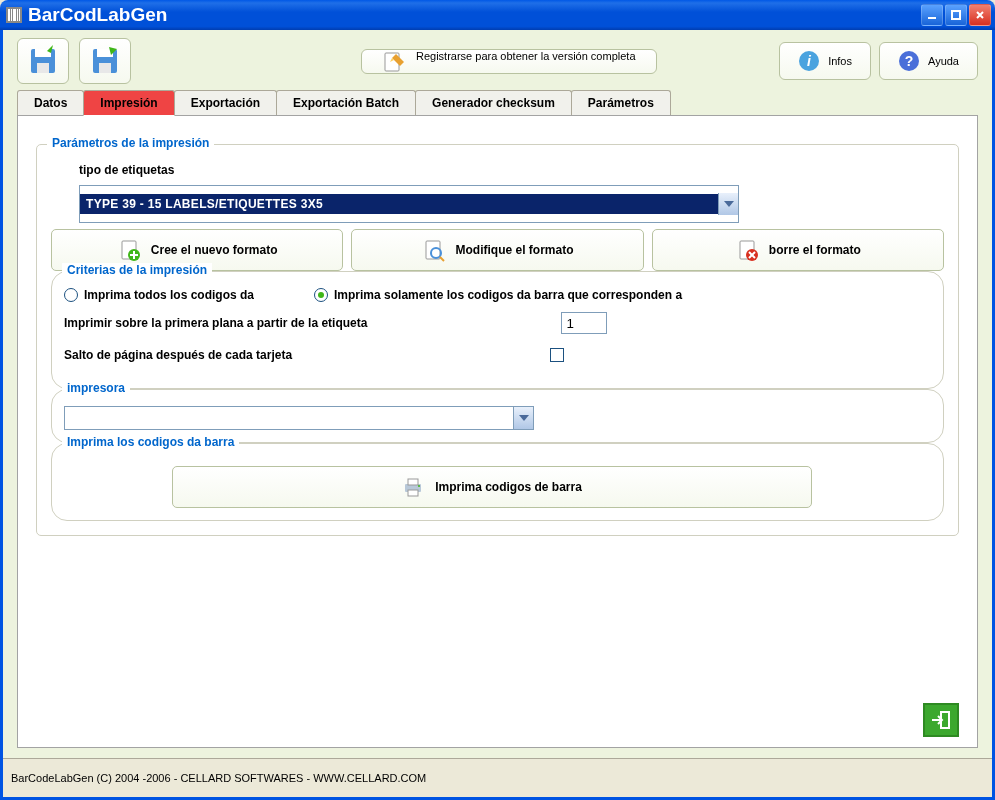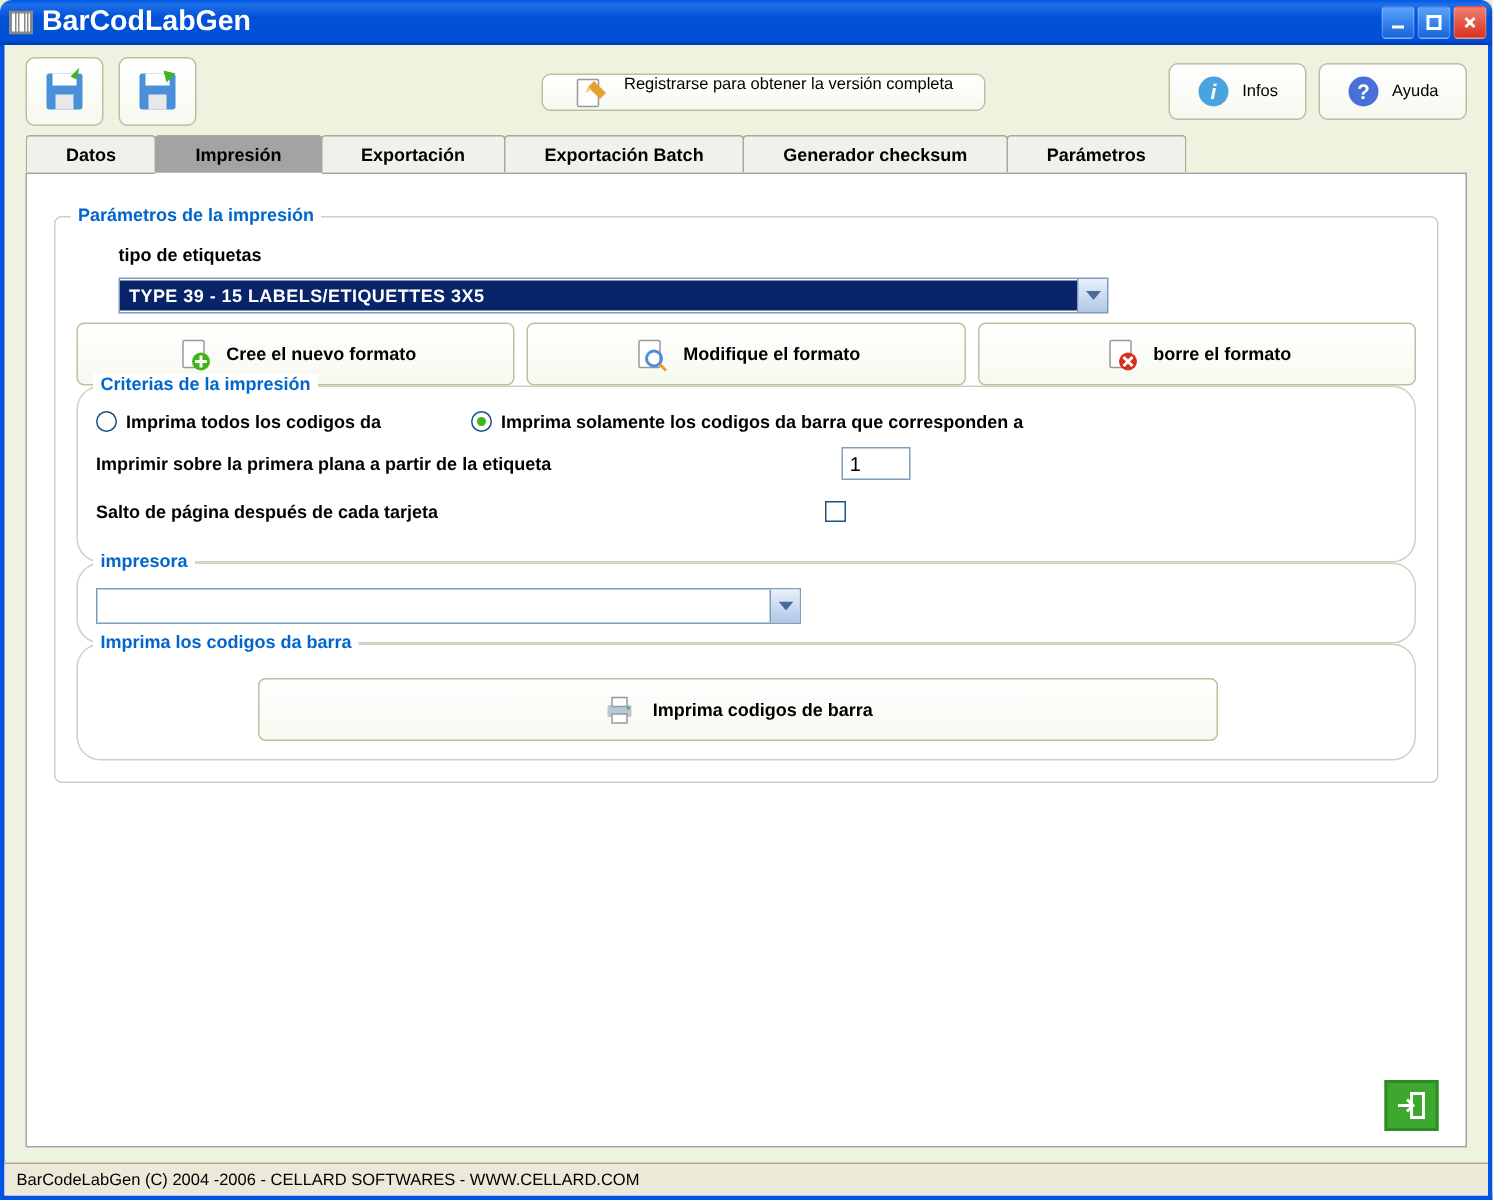--- a/index.html
+++ b/index.html
@@ -20,33 +20,33 @@
 
 
 .toolbar { display: flex; align-items: center; padding: 8px 14px; gap: 10px; }
 .tb-btn { width: 52px; height: 46px; background: linear-gradient(to bottom, #fff, #f6f9ef); border: 1px solid #b8c2a0; border-radius: 6px; display: flex; align-items: center; justify-content: center; cursor: pointer; }
 .center-btn { margin-left: 220px; height: 25px; padding: 0 20px; background: linear-gradient(to bottom, #fff, #f6f9ef); border: 1px solid #b8c2a0; border-radius: 6px; display: flex; align-items: flex-start; gap: 10px; cursor: pointer; }
 .right-btns { margin-left: auto; display: flex; gap: 8px; }
 .right-btn { height: 38px; padding: 0 18px; background: linear-gradient(to bottom, #fff, #f6f9ef); border: 1px solid #b8c2a0; border-radius: 6px; display: flex; align-items: center; gap: 8px; cursor: pointer; }
 
 
 .tabs { display: flex; padding: 0 14px; margin-top: -2px; }
-.tab { padding: 5px 26px; border: 1px solid #aca899; border-bottom: none; background: #f1f1ec; border-radius: 3px 3px 0 0; margin-right: -1px; cursor: pointer; font-weight: bold; font-size: 12px; }
-.tab.active { background: #a3a3a3; position: relative; z-index: 2; border-bottom: 1px solid #fff; margin-bottom: -1px; }
+.tab { padding: 5px 16px; border: 1px solid #aca899; border-bottom: none; background: #f1f1ec; border-radius: 3px 3px 0 0; margin-right: -1px; cursor: pointer; font-weight: bold; font-size: 12px; }
+.tab.active { background: #ef4444; position: relative; z-index: 2; border-bottom: 1px solid #fff; margin-bottom: -1px; }
 .tab-panel { margin: 0 14px 10px 14px; background: #fff; border: 1px solid #a3a3a3; flex: 1; padding: 28px 18px 10px 18px; position: relative; }
 
 
 .fieldset { border: 1px solid #d0d0c0; border-radius: 5px; padding: 18px 14px 14px 14px; margin-bottom: 10px; position: relative; }
 .fieldset .legend { position: absolute; top: -9px; left: 10px; background: #fff; padding: 0 5px; color: #0066cc; font-weight: bold; font-size: 12px; }
 .inner-fieldset { border: 1px solid #d0d0c0; border-radius: 16px; padding: 16px 24px 12px 12px; margin-top: 0; position: relative; }
 .inner-fieldset .legend { position: absolute; top: -9px; left: 10px; background: #fff; padding: 0 5px; color: #0066cc; font-weight: bold; font-size: 12px; }
 
 .label-bold { font-weight: bold; font-size: 12px; margin-left: 28px; margin-bottom: 8px; display: block; }
 
-.select-box { width: 660px; margin-left: 28px; height: 24px; border: 1px solid #7f9db9; display: flex; align-items: center; }
+.select-box { width: 660px; margin-left: 28px; height: 38px; border: 1px solid #7f9db9; display: flex; align-items: center; }
 .select-box .sel-value { flex: 1; background: #0a246a; color: #fff; padding: 3px 6px; font-weight: bold; font-size: 12px; letter-spacing: .3px; }
 .select-box .sel-arrow { width: 20px; height: 22px; background: linear-gradient(to bottom, #e8f0fb, #b0c7e6); border-left: 1px solid #7f9db9; display: flex; align-items: center; justify-content: center; cursor: pointer; }
 
 .btn-row { display: flex; gap: 8px; margin-top: 6px; }
 .big-btn { flex: 1; height: 42px; background: linear-gradient(to bottom, #fff, #f6f9ef); border: 1px solid #b8c2a0; border-radius: 5px; display: flex; align-items: center; justify-content: center; gap: 10px; font-weight: bold; font-size: 12px; cursor: pointer; }
 
 .radio-row { display: flex; gap: 60px; margin-bottom: 10px; }
 .radio { display: flex; align-items: center; gap: 6px; font-weight: bold; font-size: 12px; cursor: pointer; }
 .radio-circle { width: 14px; height: 14px; border: 1px solid #1c5180; border-radius: 50%; display: flex; align-items: center; justify-content: center; background: #fff; }
 .radio-circle.checked::after { content: ''; width: 6px; height: 6px; background: #3fb618; border-radius: 50%; }
@@ -56,21 +56,21 @@
 .checkbox { width: 14px; height: 14px; border: 1px solid #1c5180; background: #fff; margin-left: 248px; cursor: pointer; }
 
 .select-plain { width: 470px; height: 24px; border: 1px solid #7f9db9; display: flex; align-items: center; }
 .select-plain .sel-value2 { flex: 1; padding: 3px 6px; }
 .select-plain .sel-arrow { width: 20px; height: 22px; background: linear-gradient(to bottom, #e8f0fb, #b0c7e6); border-left: 1px solid #7f9db9; display: flex; align-items: center; justify-content: center; cursor: pointer; }
 
 .print-btn { width: 640px; height: 42px; margin: 6px auto 0 auto; background: linear-gradient(to bottom, #fff, #f6f9ef); border: 1px solid #b8c2a0; border-radius: 5px; display: flex; align-items: center; justify-content: center; gap: 10px; font-weight: bold; font-size: 12px; cursor: pointer; }
 
 .exit-btn { position: absolute; right: 18px; bottom: 10px; width: 36px; height: 34px; background: #3ca82e; border: 2px solid #2e8a22; display: flex; align-items: center; justify-content: center; cursor: pointer; }
 
-.statusbar { height: 22px; background: #ece9d8; border-top: 1px solid #aca899; padding: 3px 8px; font-size: 11px; display: flex; align-items: center; }
+.statusbar { height: 39px; background: #ece9d8; border-top: 1px solid #aca899; padding: 3px 8px; font-size: 11px; display: flex; align-items: center; }
 
 
 .ico { display: inline-flex; }
 .ico svg { display: block; }
 </style>
 </head>
 <body>
 
 <div class="titlebar">
   <span class="app-icon ico">

